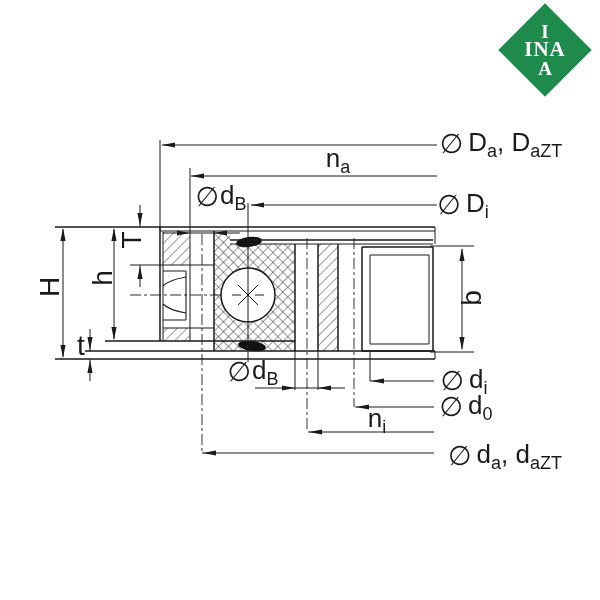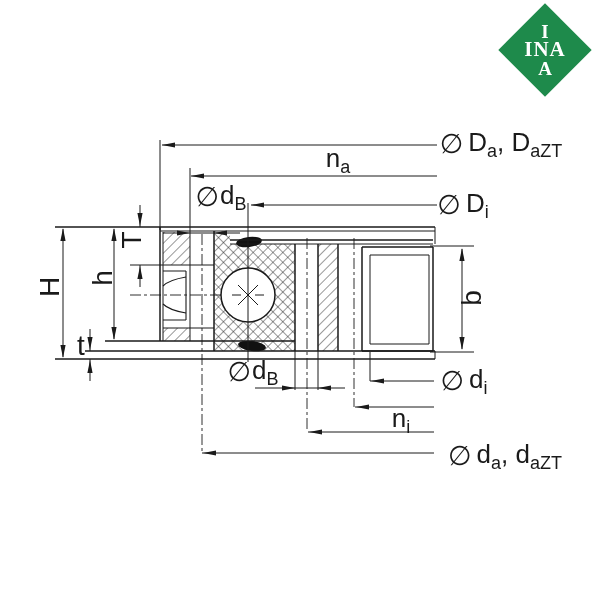--- a/index.html
+++ b/index.html
@@ -158,21 +158,24 @@
   </div>
   <div class="lbl" style="left:221px;top:197px">
     <span class="sym tight">∅</span><span>d</span><sub>B</sub>
   </div>
   <div class="lbl" style="left:253px;top:372px">
     <span class="sym tight">∅</span><span>d</span><sub>B</sub>
   </div>
   <div class="lbl" style="left:464px;top:381px">
     <span class="sym">∅</span><span>d</span><sub>i</sub>
   </div>
-  <div class="lbl" style="left:401px;top:420px">
+  <div class="lbl" style="left:466px;top:407px">
+    <span class="sym">∅</span><span>d</span><sub>0</sub>
+  </div>
+  <div class="lbl" style="left:377px;top:420px">
     <span>n</span><sub>i</sub>
   </div>
   <div class="lbl" style="left:505px;top:456px">
     <span class="sym">∅</span><span>d</span><sub>a</sub><span>, d</span><sub>aZT</sub>
   </div>
   <div class="lbl rot big" style="left:50px;top:287px">
     <span>H</span>
   </div>
   <div class="lbl rot big" style="left:103px;top:278px">
     <span>h</span>

